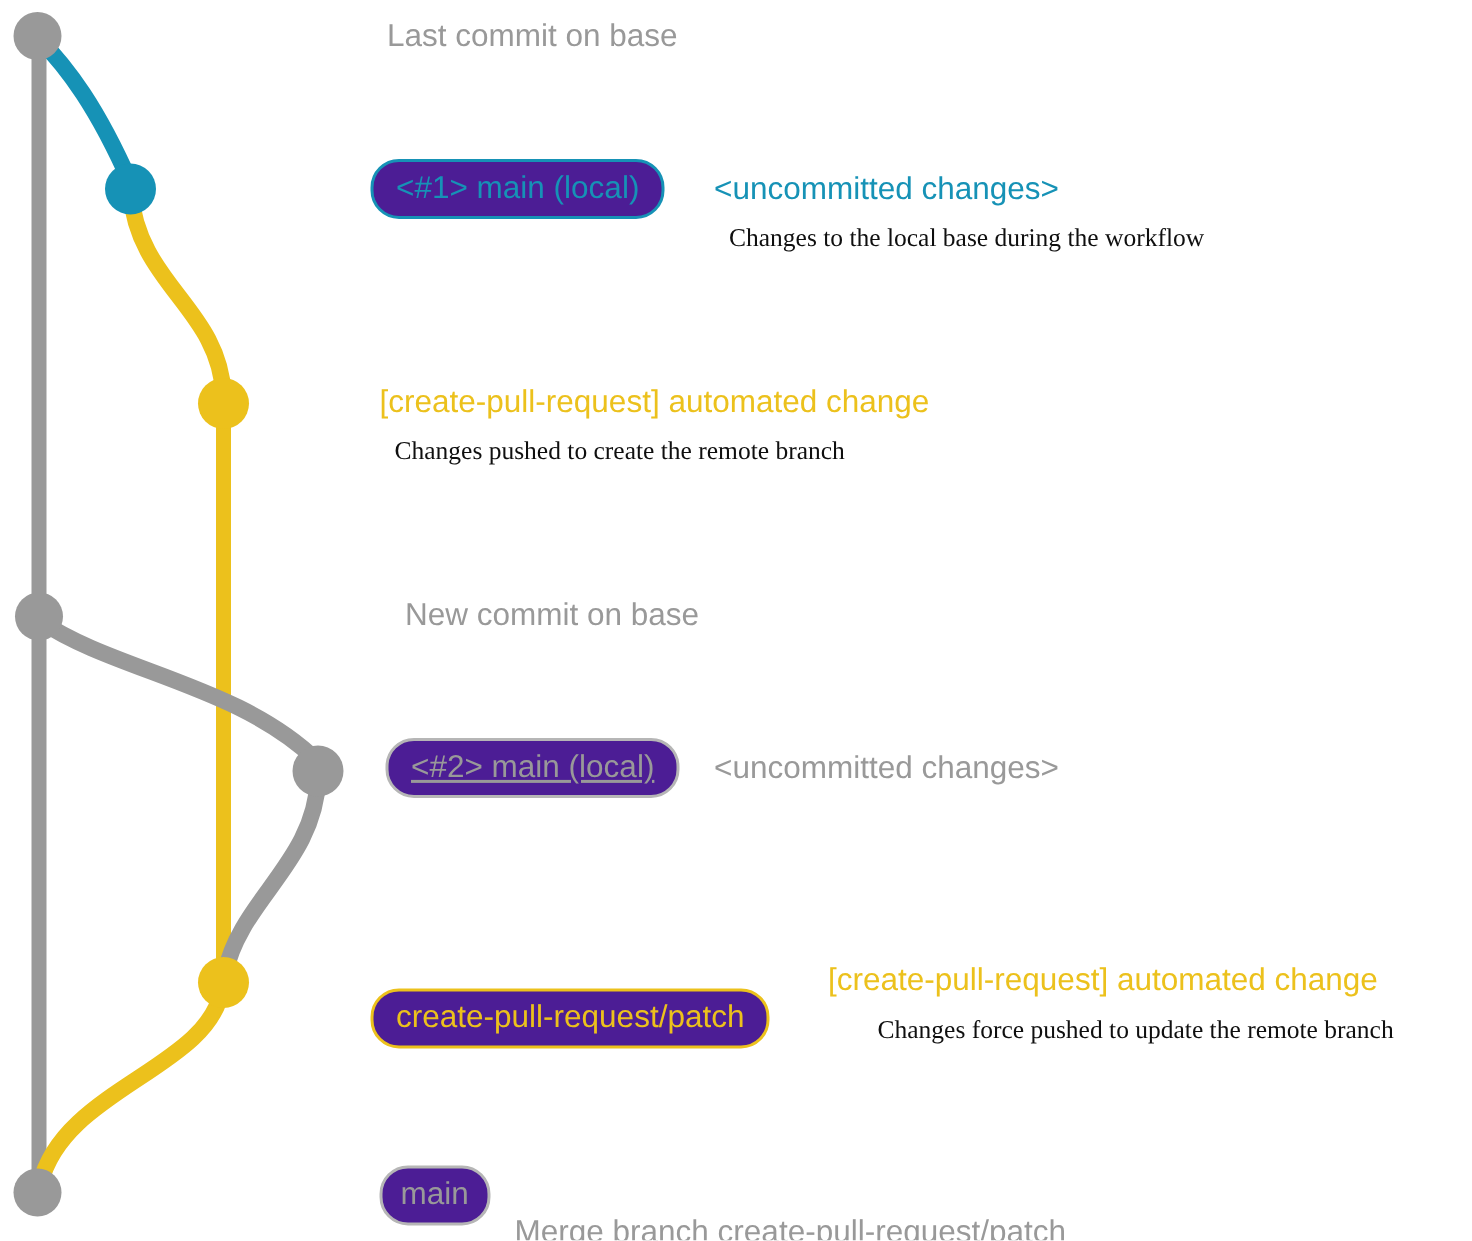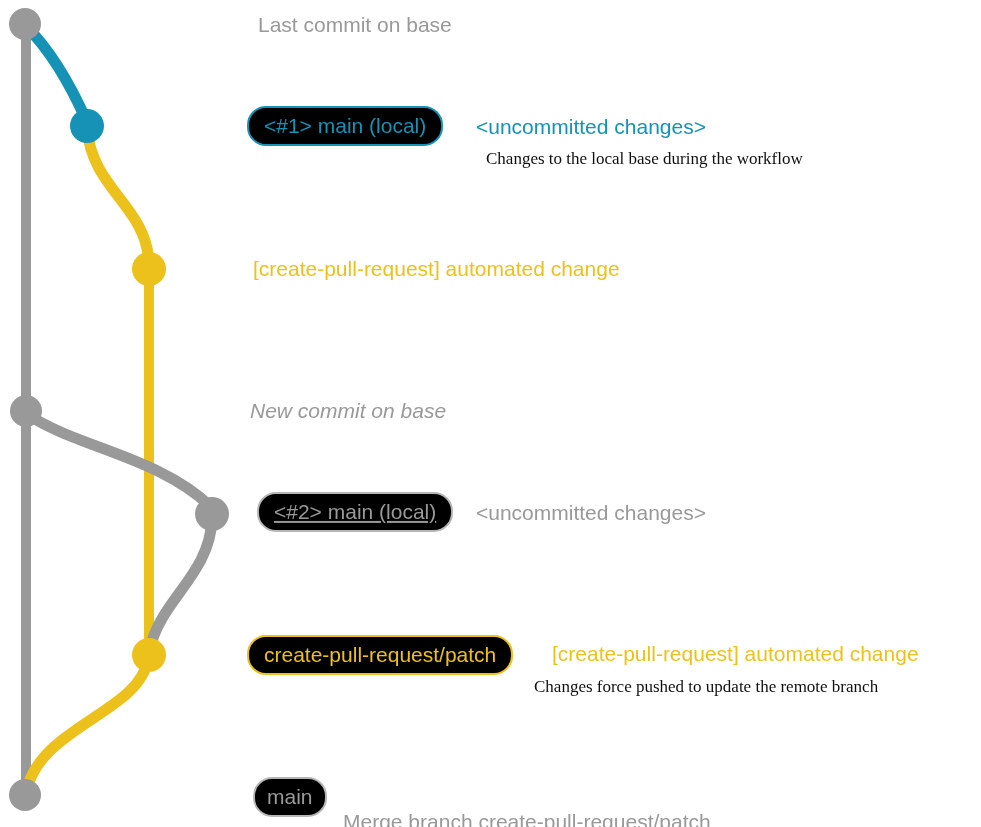--- a/index.html
+++ b/index.html
@@ -25,24 +25,24 @@
   .gray   { color: var(--color-gray); }
   .teal   { color: var(--color-teal); }
   .yellow { color: var(--color-yellow); }
 
   .badge {
     display: inline-flex;
     align-items: center;
     padding: 6px 15px;
     border: 2px solid;
     border-radius: 19px;
-    background: #000000;
+    background: #4c1d95;
   }
   .badge-teal   { color: var(--color-teal);   border-color: var(--color-teal); }
-  .badge-yellow { color: var(--color-yellow); border-color: var(--color-yellow); }
+  .badge-yellow { color: var(--color-yellow); border-color: var(--color-yellow); margin-top: 24px; }
   .badge-gray   { color: var(--color-gray);   border-color: var(--color-gray_light); }
 
   .line-gray   { stroke: var(--color-gray);   fill: none; stroke-linecap: round; }
   .line-teal   { stroke: var(--color-teal);   fill: none; stroke-linecap: round; }
   .line-yellow { stroke: var(--color-yellow); fill: none; stroke-linecap: round; }
   .dot-gray    { fill: var(--color-gray); }
   .dot-teal    { fill: var(--color-teal); }
   .dot-yellow  { fill: var(--color-yellow); }
 </style>
 </head>
@@ -77,32 +77,33 @@
 
   <div class="abs sans gray" style="left:258px; top:25px;">Last commit on base</div>
 
   <div class="abs badge badge-teal sans" style="left:247px; top:126px;">
     <span>&lt;#1&gt; main (local)</span>
   </div>
   <div class="abs sans teal" style="left:476px; top:127px;">&lt;uncommitted changes&gt;</div>
   <div class="abs serif" style="left:486px; top:159px;">Changes to the local base during the workflow</div>
 
   <div class="abs sans yellow" style="left:253px; top:269px;">[create-pull-request] automated change</div>
+  <div class="abs serif" style="left:263px; top:301px;">Changes pushed to create the remote branch</div>
 
-  <div class="abs sans gray" style="left:250px; top:411px;font-style:italic;">New commit on base</div>
+  <div class="abs sans gray" style="left:270px; top:411px;">New commit on base</div>
 
   <div class="abs badge badge-gray sans" style="left:257px; top:512px;text-decoration:underline;">
     <span>&lt;#2&gt; main (local)</span>
   </div>
   <div class="abs sans gray" style="left:476px; top:513px;">&lt;uncommitted changes&gt;</div>
 
   <div class="abs badge badge-yellow sans" style="left:247px; top:655px;">
     <span>create-pull-request/patch</span>
   </div>
   <div class="abs sans yellow" style="left:552px; top:654px;">[create-pull-request] automated change</div>
-  <div class="abs serif" style="left:534px; top:687px;">Changes force pushed to update the remote branch</div>
+  <div class="abs serif" style="left:585px; top:687px;">Changes force pushed to update the remote branch</div>
 
   <div class="abs badge badge-gray sans" style="left:253px; top:797px; padding:6px 12px;text-align:right;">
     <span>main</span>
   </div>
   <div class="abs sans gray" style="left:343px; top:822px;">Merge branch create-pull-request/patch</div>
 
 </div>
 
 </body></html>

